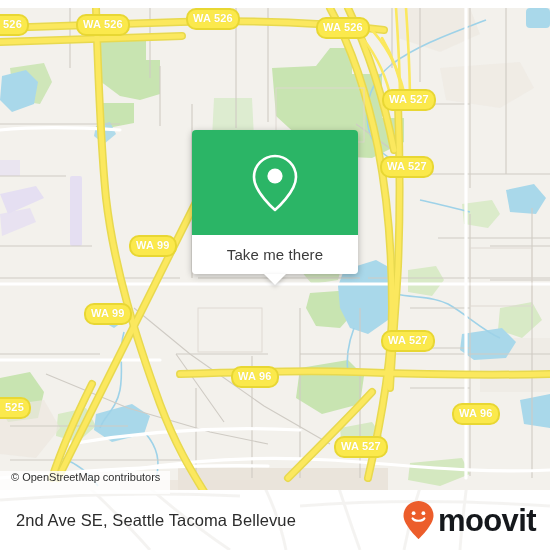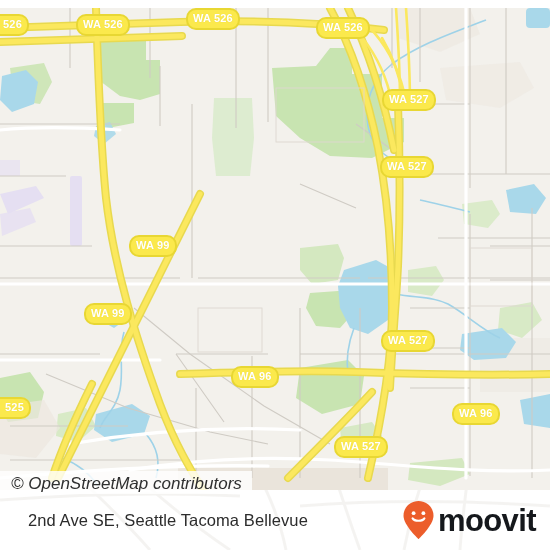--- a/index.html
+++ b/index.html
@@ -98,29 +98,28 @@
     filter: drop-shadow(0 2px 2px rgba(0,0,0,.20));
   }
 
   
   #attribution {
     position: absolute;
     left: 0;
     top: 463px;
     height: 23px;
     display: flex;
-    align-items: flex-end;
+    align-items: flex-start;
     padding: 0 10px 0 11px;
     background: rgba(255,255,255,0.80);
-    font-size: 17px;
+    font-size: 11px;
     color: #2f2f2f;
     z-index: 30;
     font-family: "Liberation Sans", sans-serif;
     white-space: nowrap;
-    font-style: italic;
   }
 
   
   #footer {
     position: absolute;
     left: 0; top: 490px;
     width: 550px; height: 60px;
     background: #ffffff;
     overflow: hidden;
   }
@@ -130,21 +129,21 @@
     width: 550px; height: 90px;
     opacity: 0.30;
     pointer-events: none;
   }
   #footer-inner {
     position: relative;
     width: 550px; height: 60px;
     display: flex;
     align-items: center;
     justify-content: space-between;
-    padding: 0 14px 0 28px;
+    padding: 0 14px 0 16px;
     box-sizing: border-box;
   }
   #footer-title {
     font-size: 16.5px;
     color: #2c2c2c;
     font-family: "Liberation Sans", sans-serif;
     letter-spacing: .1px;
     z-index: 2;
   }
   #brand-logo {
@@ -329,20 +328,32 @@
         <div class="shield" style="left: 380px; top: 148px;"><span>WA 527</span></div>
         <div class="shield" style="left: 129px; top: 227px;"><span>WA 99</span></div>
         <div class="shield" style="left: 84px; top: 295px;"><span>WA 99</span></div>
         <div class="shield" style="left: 381px; top: 322px;"><span>WA 527</span></div>
         <div class="shield" style="left: 231px; top: 358px;"><span>WA 96</span></div>
         <div class="shield" style="left: 0px; top: 389px; border-left: none; border-top-left-radius: 0px; border-bottom-left-radius: 0px; padding-left: 5px;"><span>525</span></div>
         <div class="shield" style="left: 452px; top: 395px;"><span>WA 96</span></div>
         <div class="shield" style="left: 334px; top: 428px;"><span>WA 527</span></div>
       </div>
 
+    <div id="place-card">
+      <div id="card-green">
+        <svg width="52" height="62" viewBox="0 0 52 62">
+          <path d="M26 4 C14.4 4 5 13.4 5 25 C5 40 26 58 26 58 C26 58 47 40 47 25 C47 13.4 37.6 4 26 4 Z" fill="none" stroke="#ffffff" stroke-width="2.6" stroke-linejoin="round"></path>
+          <circle cx="26" cy="24" r="7.6" fill="#ffffff"></circle>
+        </svg>
+      </div>
+      <div id="card-white">
+        <span id="take-me-there-label">Take me there</span>
+        <div id="card-pointer"></div>
+      </div>
+    </div>
 
     <div id="attribution">
       <span>© OpenStreetMap contributors</span>
     </div>
   </div>
 
   <div id="footer">
     <svg id="footer-watermark" viewBox="0 0 550 90" xmlns="http://www.w3.org/2000/svg">
       <g fill="none" stroke="#dedad4" stroke-width="3">
         <path d="M60,0 C90,28 120,56 150,90"></path>

